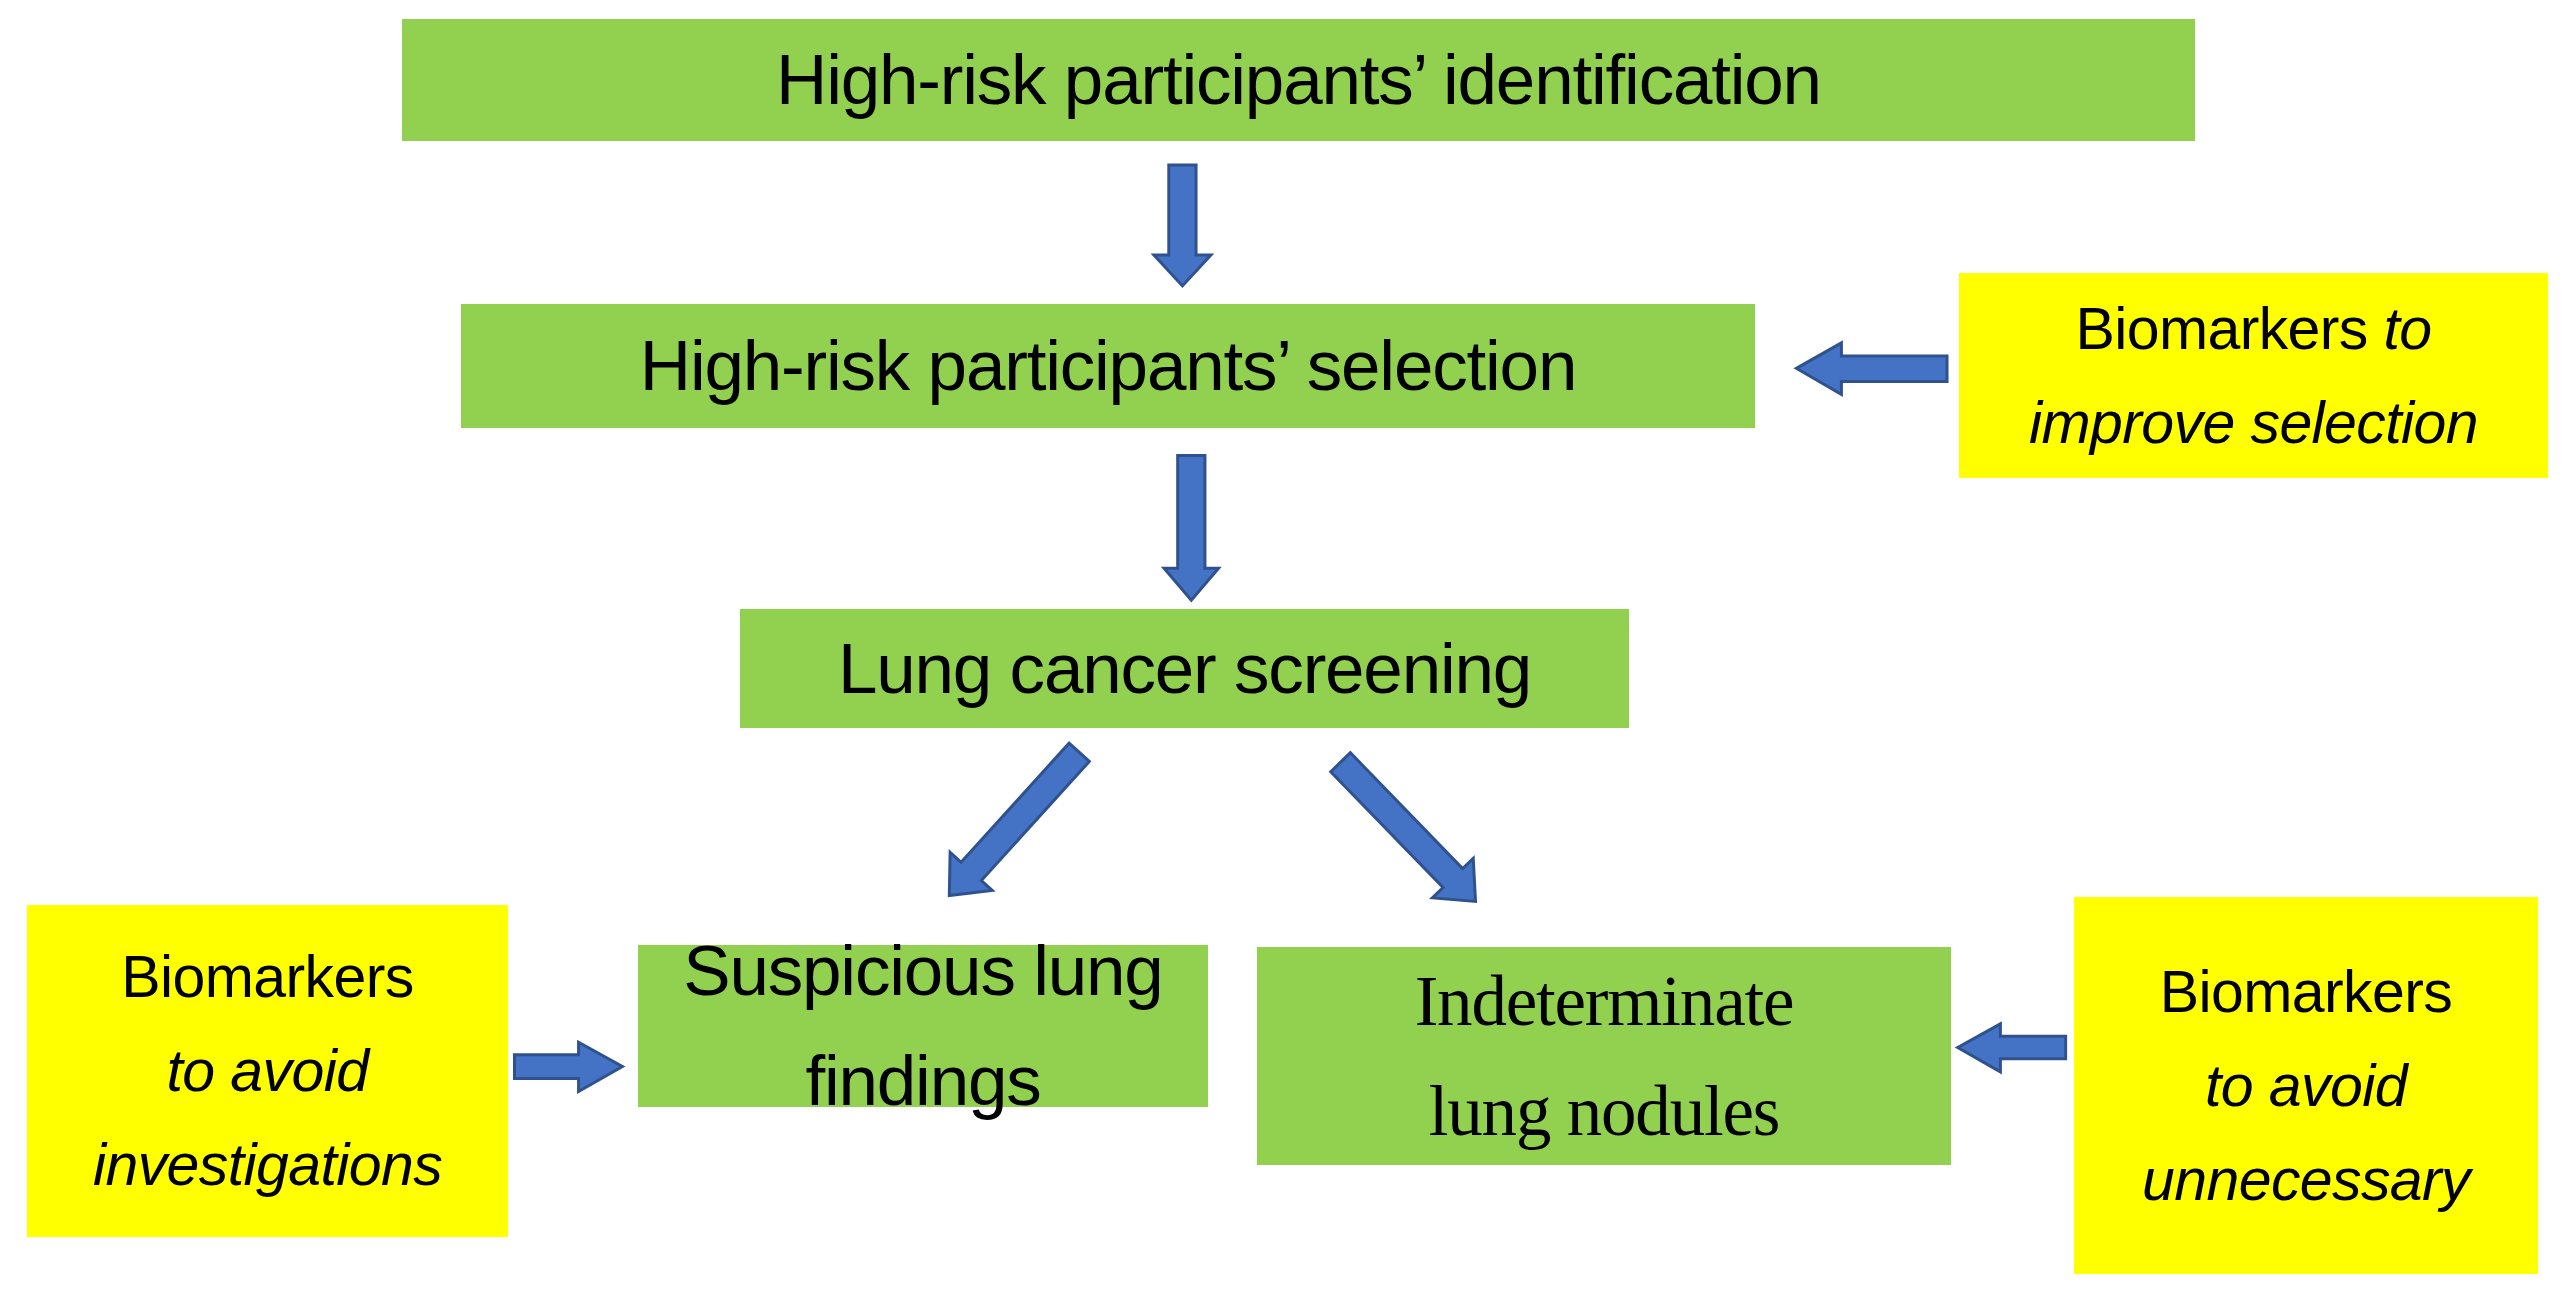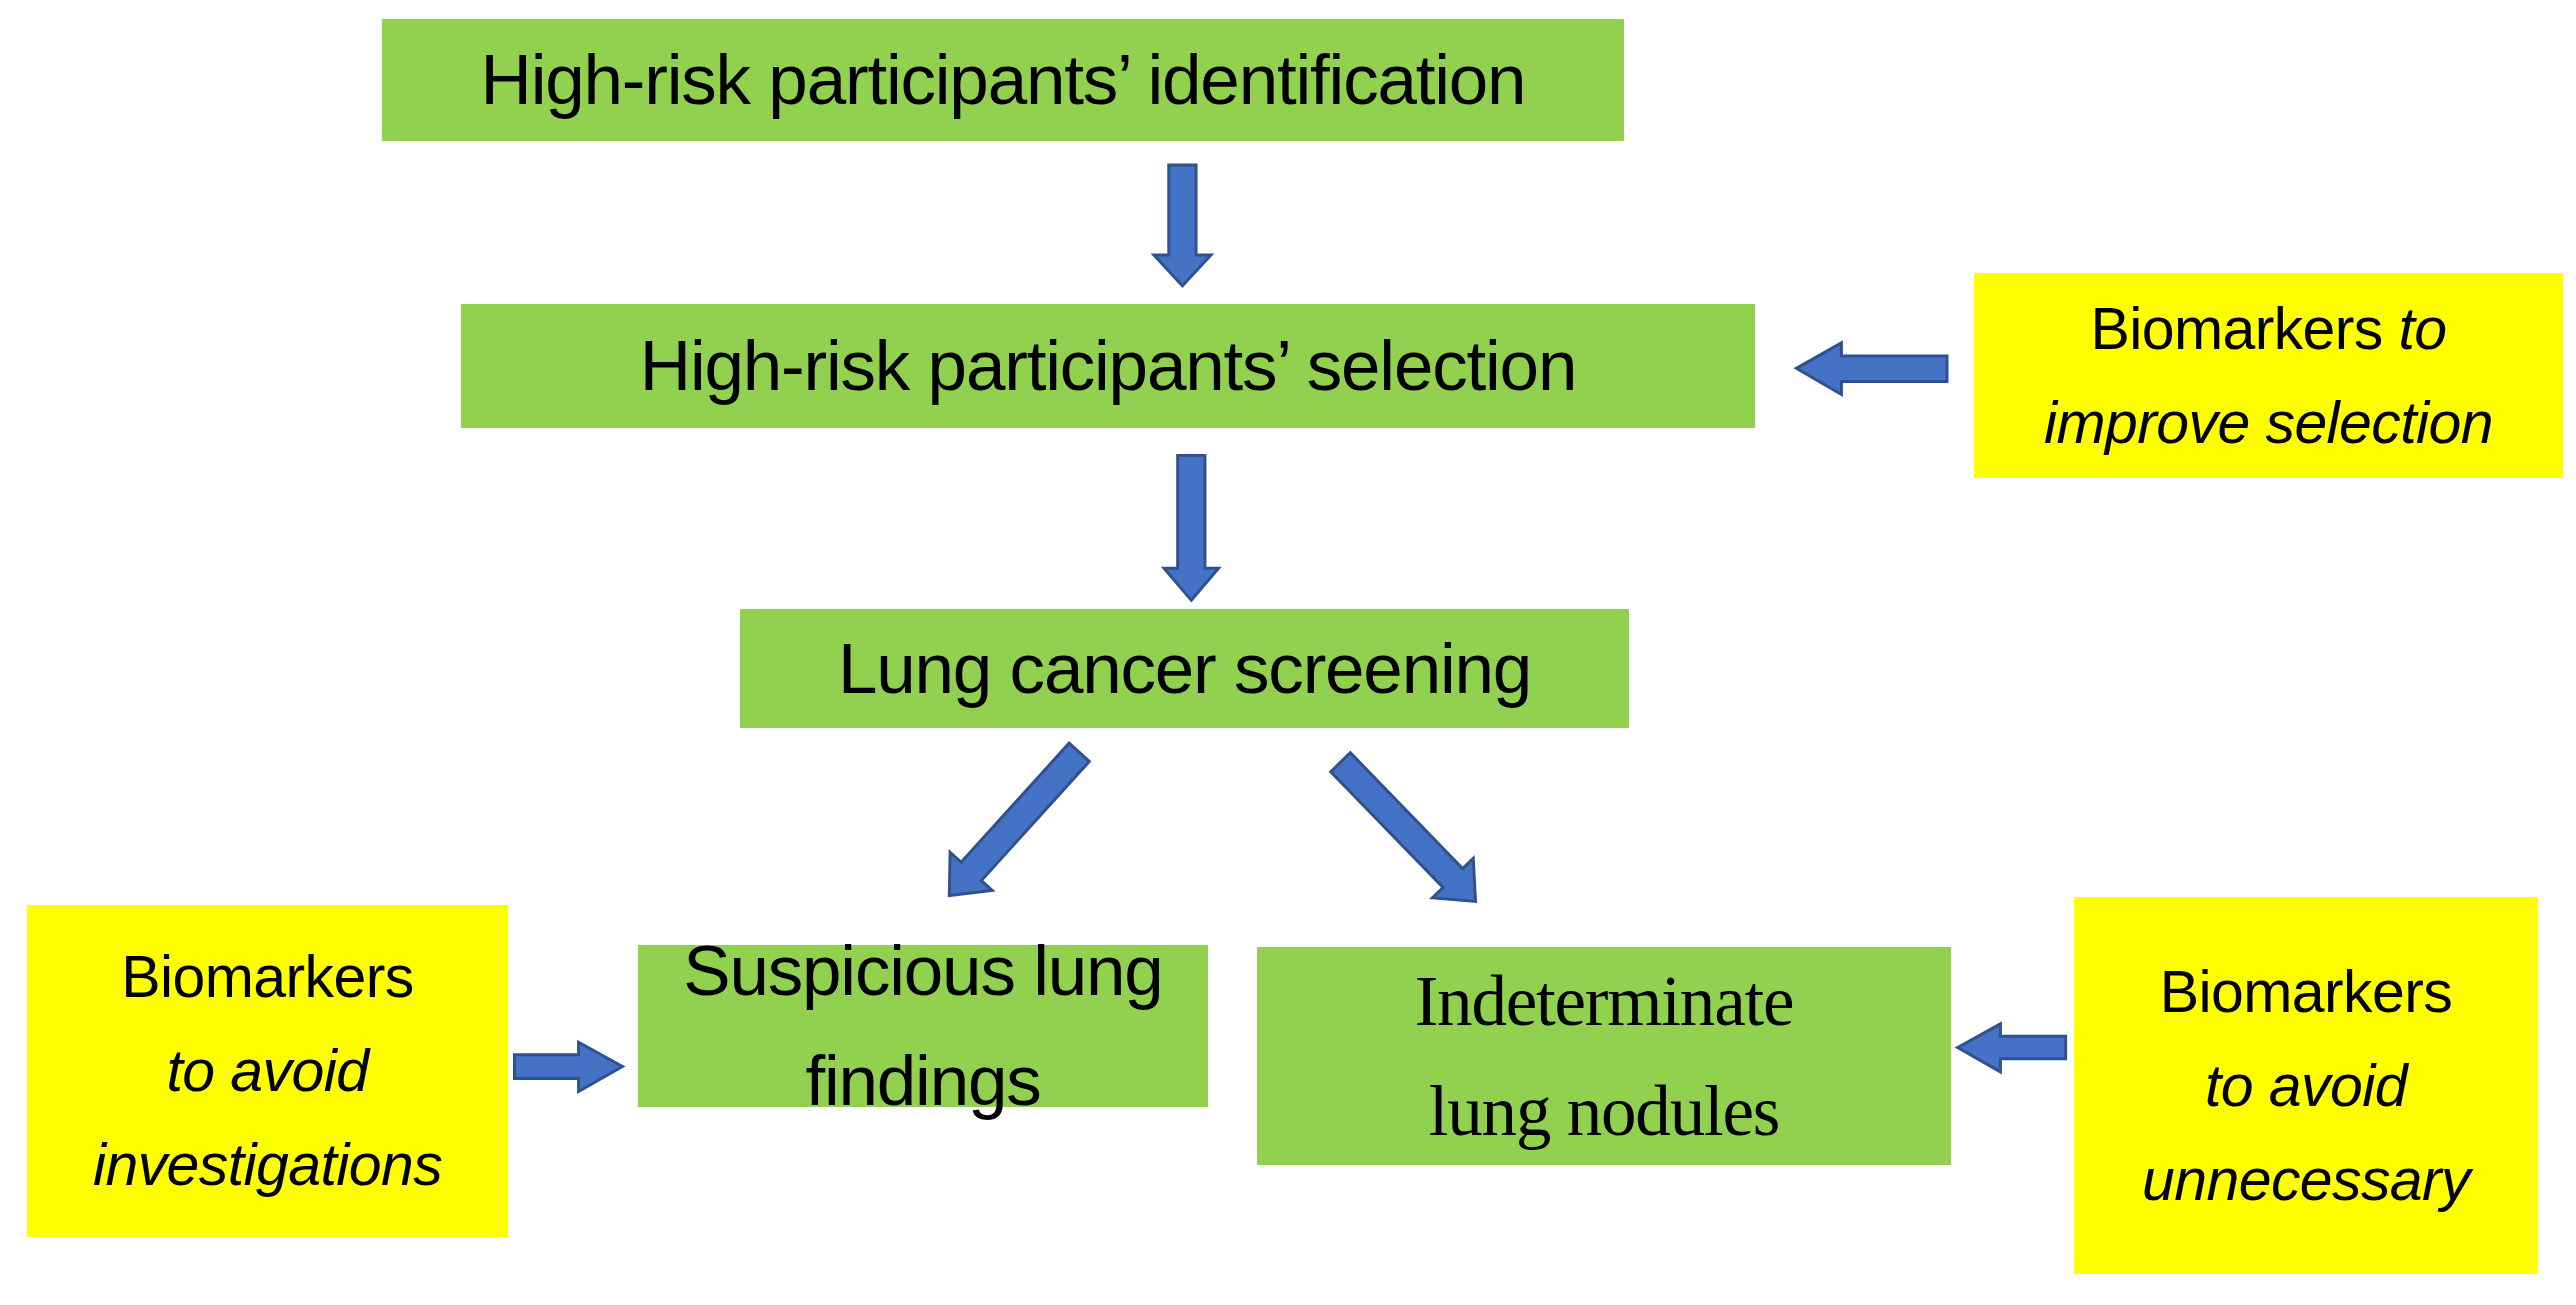--- a/index.html
+++ b/index.html
@@ -39,21 +39,21 @@
     stroke:#2F528F;
     stroke-width:5;
     stroke-linejoin:miter;
   }
 </style>
 </head>
 <body>
 
 <div id="canvas">
 
-  <div class="node green" style="left:382px;top:19px;width:1242px;height:122px;">
+  <div class="node green" style="left:402px;top:19px;width:1793px;height:122px;">
     <span class="line">High-risk participants’ identification</span>
   </div>
 
   <div class="node green" style="left:461px;top:304px;width:1294px;height:124px;">
     <span class="line">High-risk participants’ selection</span>
   </div>
 
   <div class="node green" style="left:740px;top:609px;width:889px;height:119px;">
     <span class="line">Lung cancer screening</span>
   </div>
@@ -61,21 +61,21 @@
   <div class="node green" style="left:638px;top:945px;width:570px;height:162px;">
     <span class="line">Suspicious lung</span>
     <span class="line">findings</span>
   </div>
 
   <div class="node green" style="left:1257px;top:947px;width:694px;height:218px;font-family:Liberation Serif, serif;">
     <span class="line">Indeterminate</span>
     <span class="line">lung nodules</span>
   </div>
 
-  <div class="node yellow" style="left:1959px;top:273px;width:589px;height:205px;margin-left:15px;">
+  <div class="node yellow" style="left:1959px;top:273px;width:589px;height:205px;">
     <span class="line"><span>Biomarkers </span><span class="it">to</span></span>
     <span class="line it">improve selection</span>
   </div>
 
   <div class="node yellow" style="left:27px;top:905px;width:481px;height:332px;">
     <span class="line">Biomarkers</span>
     <span class="line it">to avoid</span>
     <span class="line it">investigations</span>
   </div>
 

